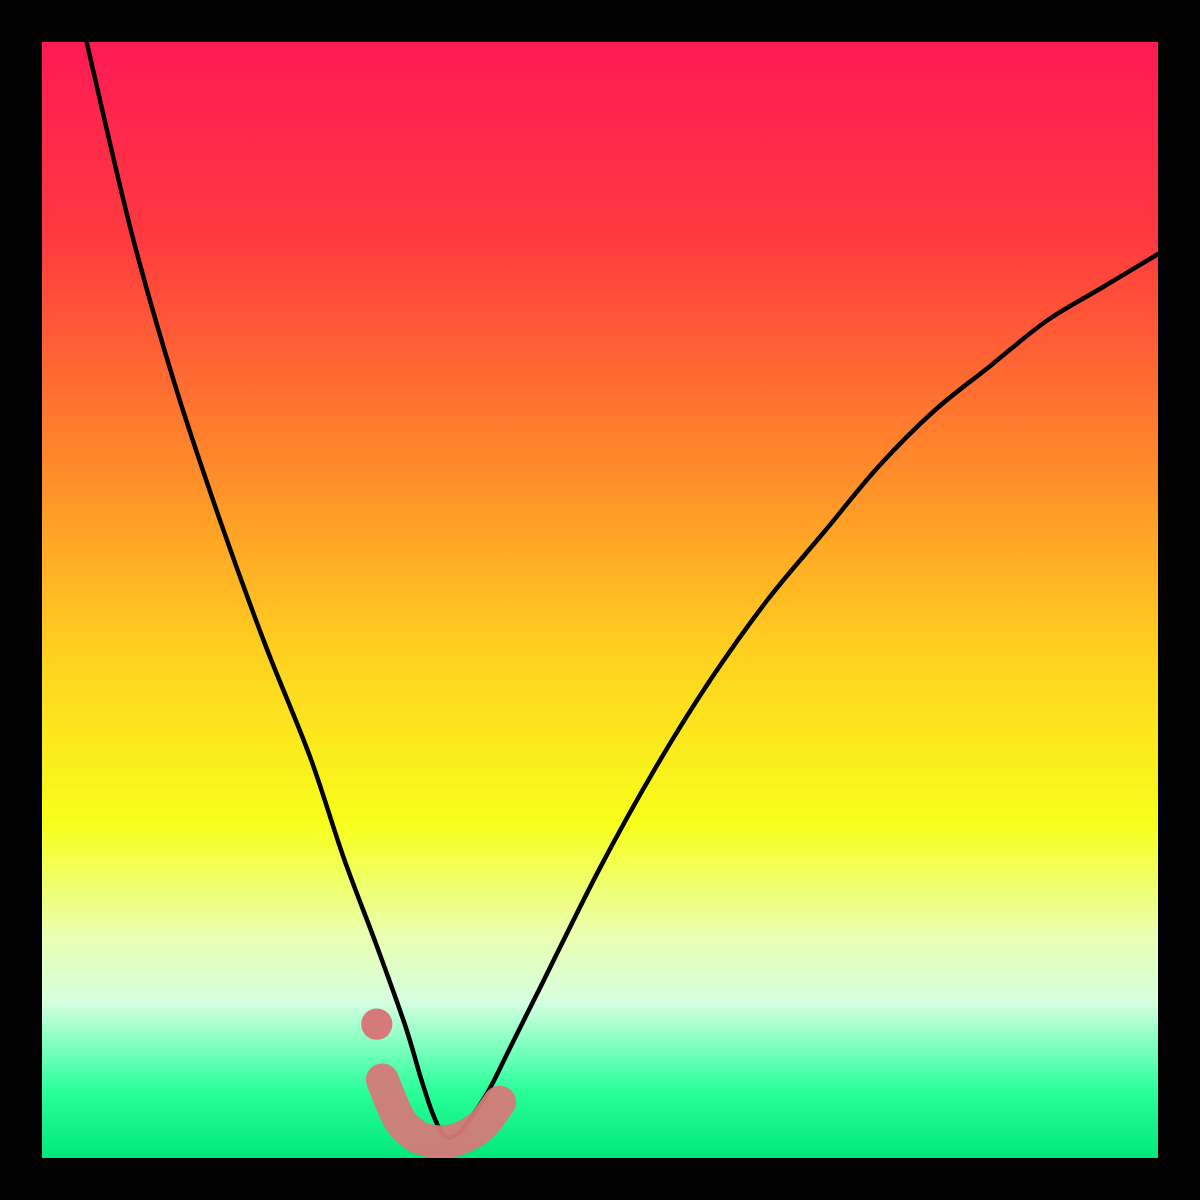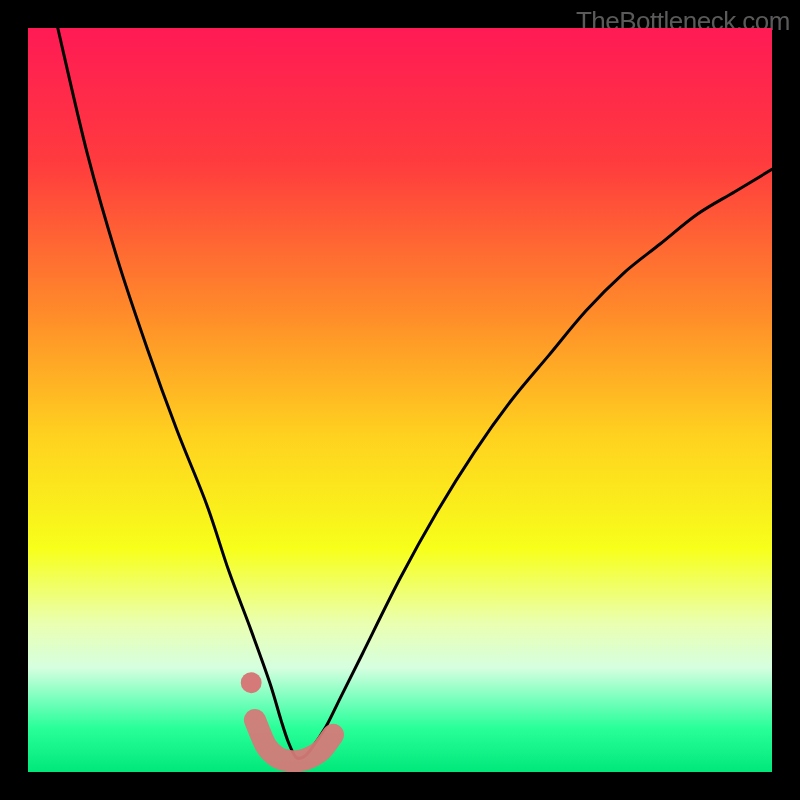--- a/index.html
+++ b/index.html
@@ -33,21 +33,20 @@
     font-size: 26px;
     font-weight: 500;
     letter-spacing: -0.5px;
   }
   svg { display: block; }
 </style>
 </head>
 <body>
 
 <div class="outer">
-  <div class="watermark">TheBottleneck.com</div>
   <div class="plot-area">
     <svg id="chart-svg" width="744" height="744" viewBox="0 0 744 744" preserveAspectRatio="none">
         <defs>
           <linearGradient id="bg-grad" x1="0" y1="0" x2="0" y2="1">
             <stop offset="0%" stop-color="#ff1a55"></stop>
             <stop offset="18%" stop-color="#ff3b3e"></stop>
             <stop offset="38%" stop-color="#ff8a2a"></stop>
             <stop offset="55%" stop-color="#ffd21f"></stop>
             <stop offset="70%" stop-color="#f7ff1a"></stop>
             <stop offset="80%" stop-color="#eaffb0"></stop>

